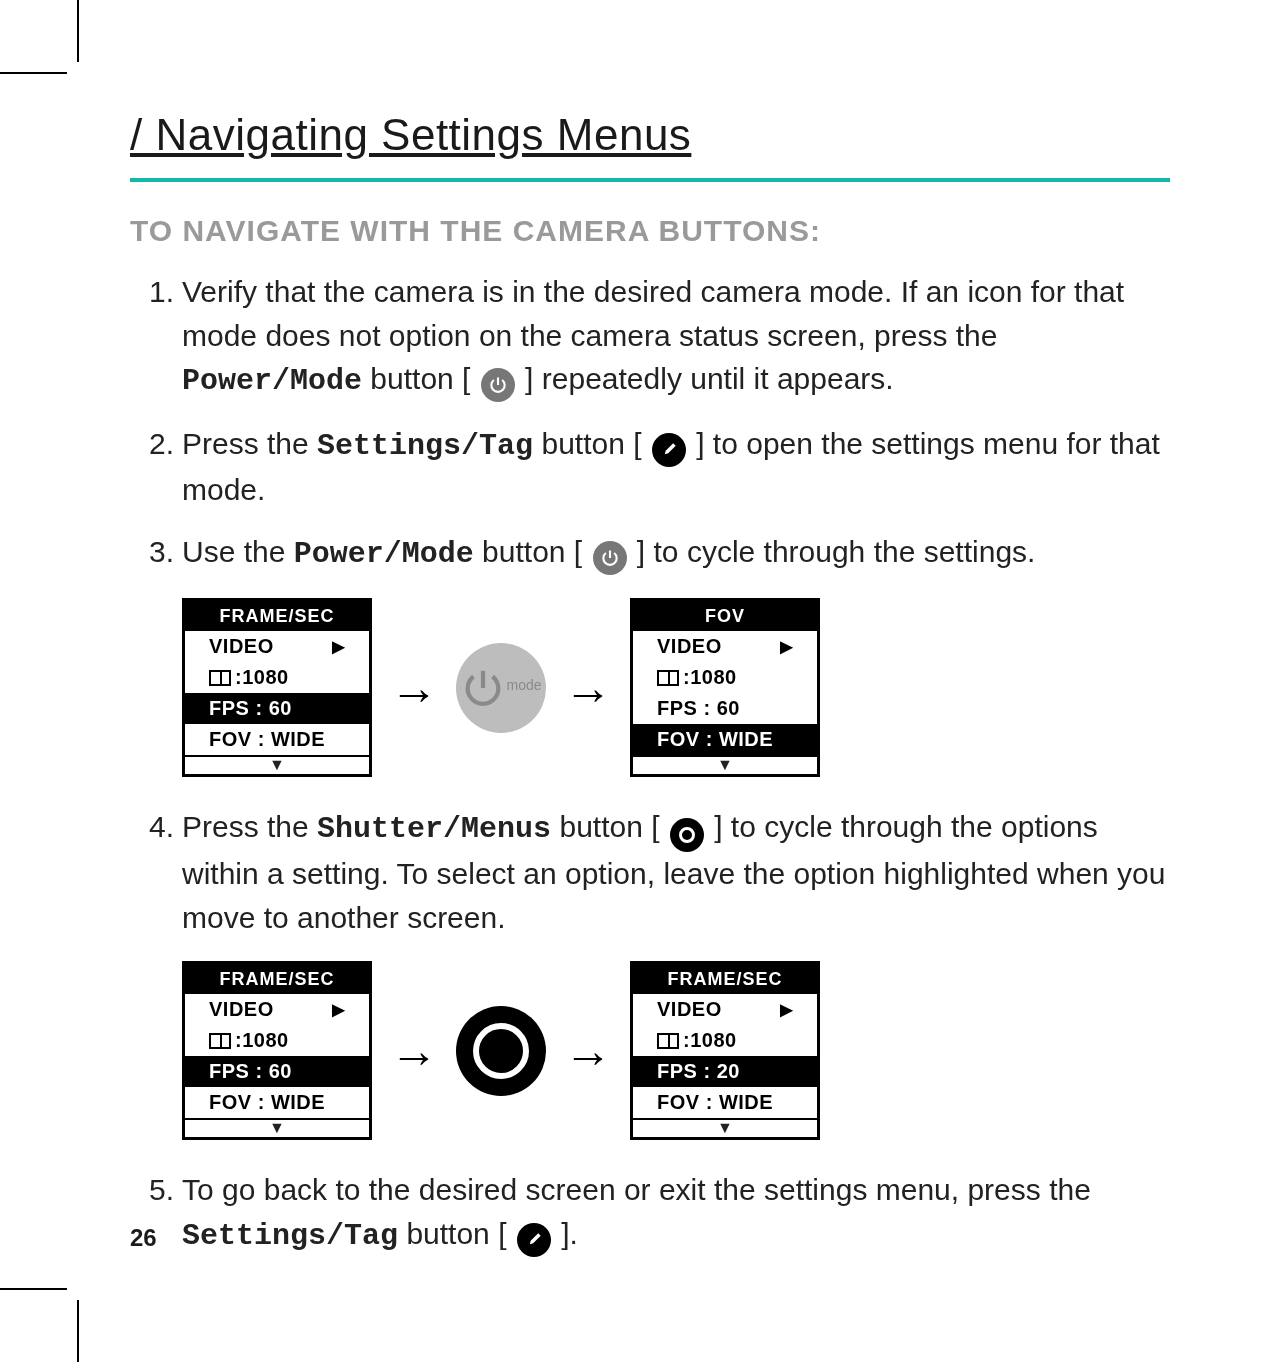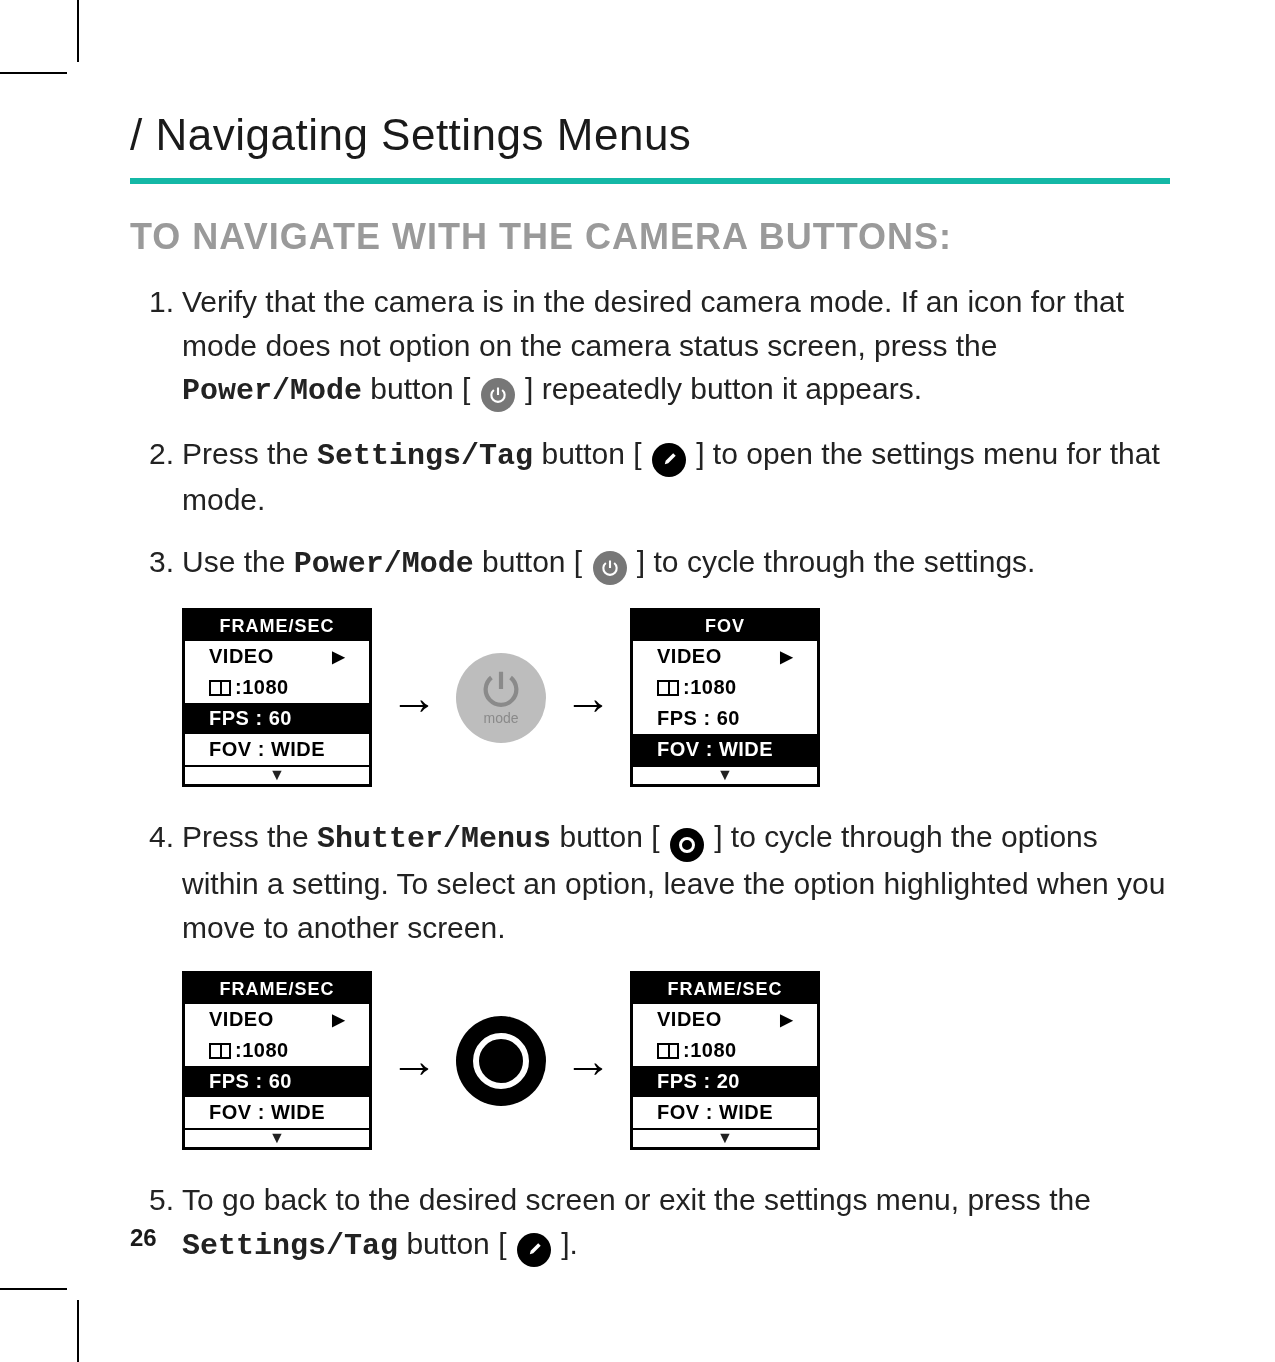--- a/index.html
+++ b/index.html
@@ -21,27 +21,28 @@
     left: 130px;
     top: 110px;
     width: 1040px;
   }
 
   h1.title {
     font-size: 44px;
     font-weight: 400;
     color: #1a1a1a;
     padding-bottom: 18px;
-    border-bottom: 6px solid #14b8a6;
+    border-bottom: 4px solid #14b8a6;
     margin-bottom: 32px;
     letter-spacing: 0.5px;
+    text-decoration: underline;
   }
 
   h2.subhead {
-    font-size: 36px;
+    font-size: 30px;
     font-weight: 700;
     color: #9a9a9a;
     letter-spacing: 1px;
     margin-bottom: 22px;
   }
 
   ol.steps {
     list-style: none;
     padding-left: 52px;
   }
@@ -141,21 +142,21 @@
   .arrow {
     font-size: 48px;
     font-weight: 900;
     color: #000;
   }
   .modebtn {
     width: 90px; height: 90px;
     border-radius: 50%;
     background: #bdbdbd;
     display: flex;
-    flex-direction: column;
+    flex-direction: row;
     align-items: center;
     justify-content: center;
     color: #888;
     text-align: right;
   }
   .modebtn svg { width: 46px; height: 46px; }
   .modebtn .lbl { font-size: 14px; margin-top: -4px; color: #8a8a8a; }
   .shutterbtn {
     width: 90px; height: 90px;
     border-radius: 50%;
@@ -191,21 +192,21 @@
 
     <ol class="steps">
 
       <li>
         <span class="num">1.</span>
         <span>Verify that the camera is in the desired camera mode. If an icon for that mode does not option on the camera status screen, press the </span><span class="bold">Power/Mode</span><span> button [ </span><span class="icon gray">
             <svg viewBox="0 0 24 24" fill="none" stroke="#fff" stroke-width="2.5">
               <path d="M12 3v9"></path>
               <path d="M7 6a8 8 0 1 0 10 0"></path>
             </svg>
-          </span><span> ] repeatedly button it appears.</span>
+          </span><span> ] repeatedly until it appears.</span>
       </li>
 
       <li>
         <span class="num">2.</span>
         <span>Press the </span><span class="bold">Settings/Tag</span><span> button [ </span><span class="icon">
             <svg viewBox="0 0 24 24" fill="#fff">
               <path d="M20 7l-3-3-9 9-1 4 4-1 9-9z"></path>
             </svg>
           </span><span> ] to open the settings menu for that mode.</span>
       </li>

